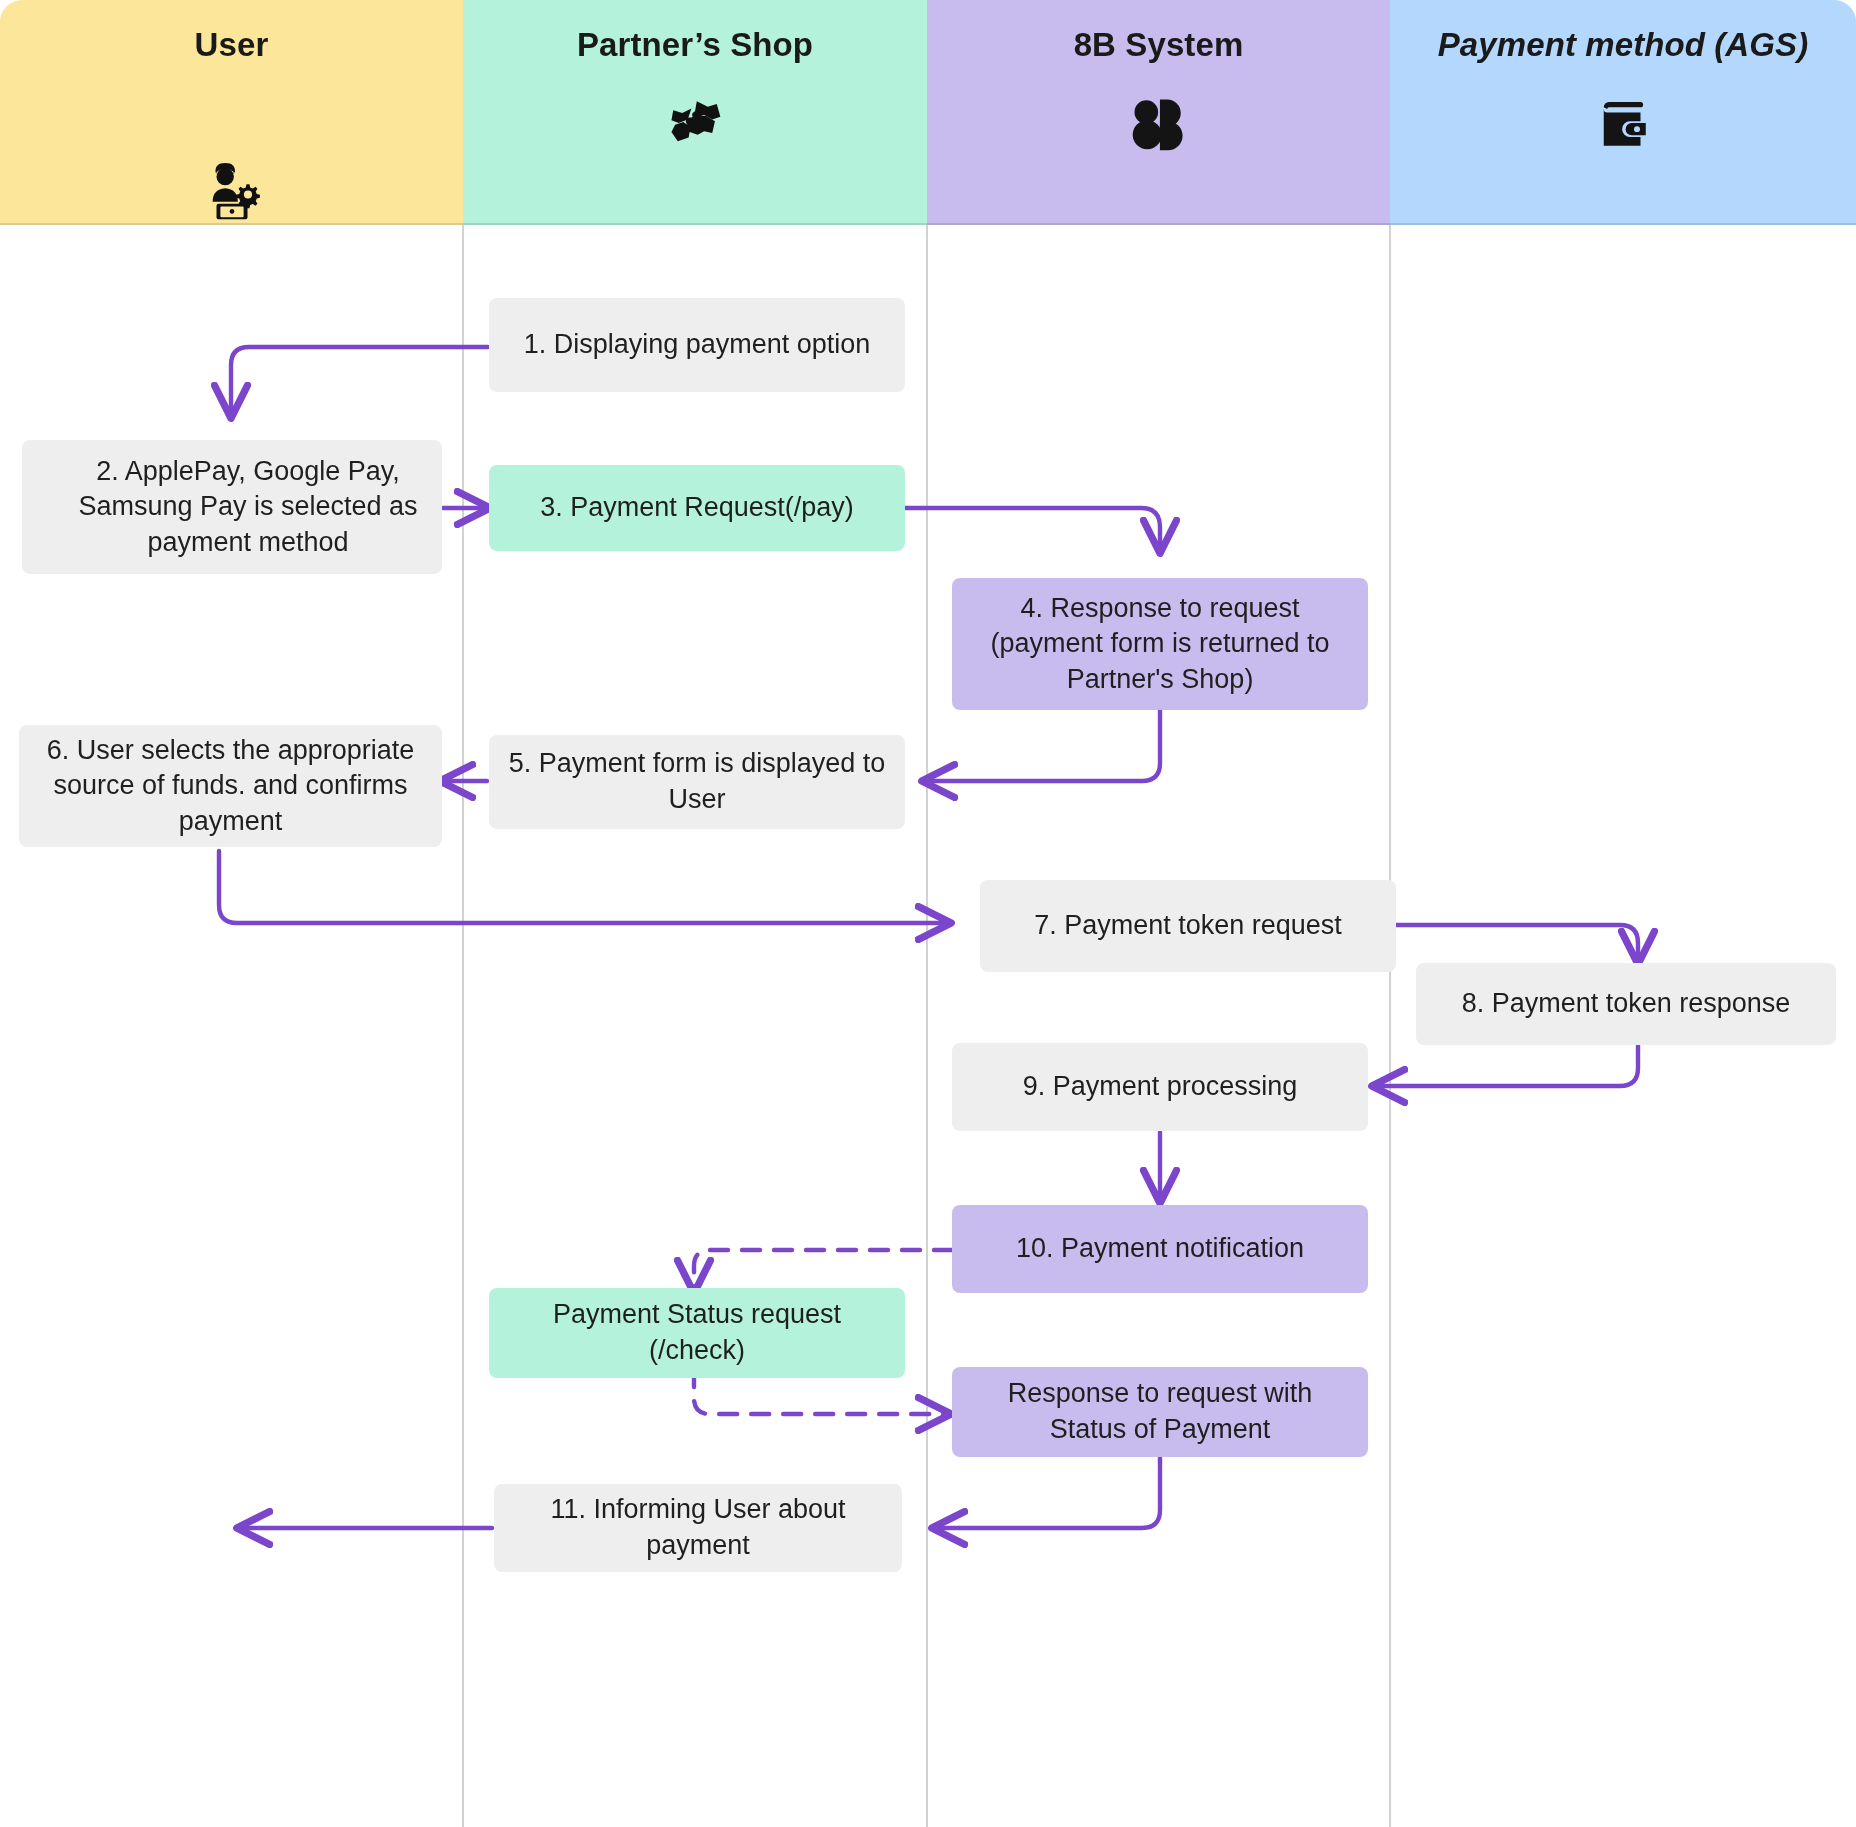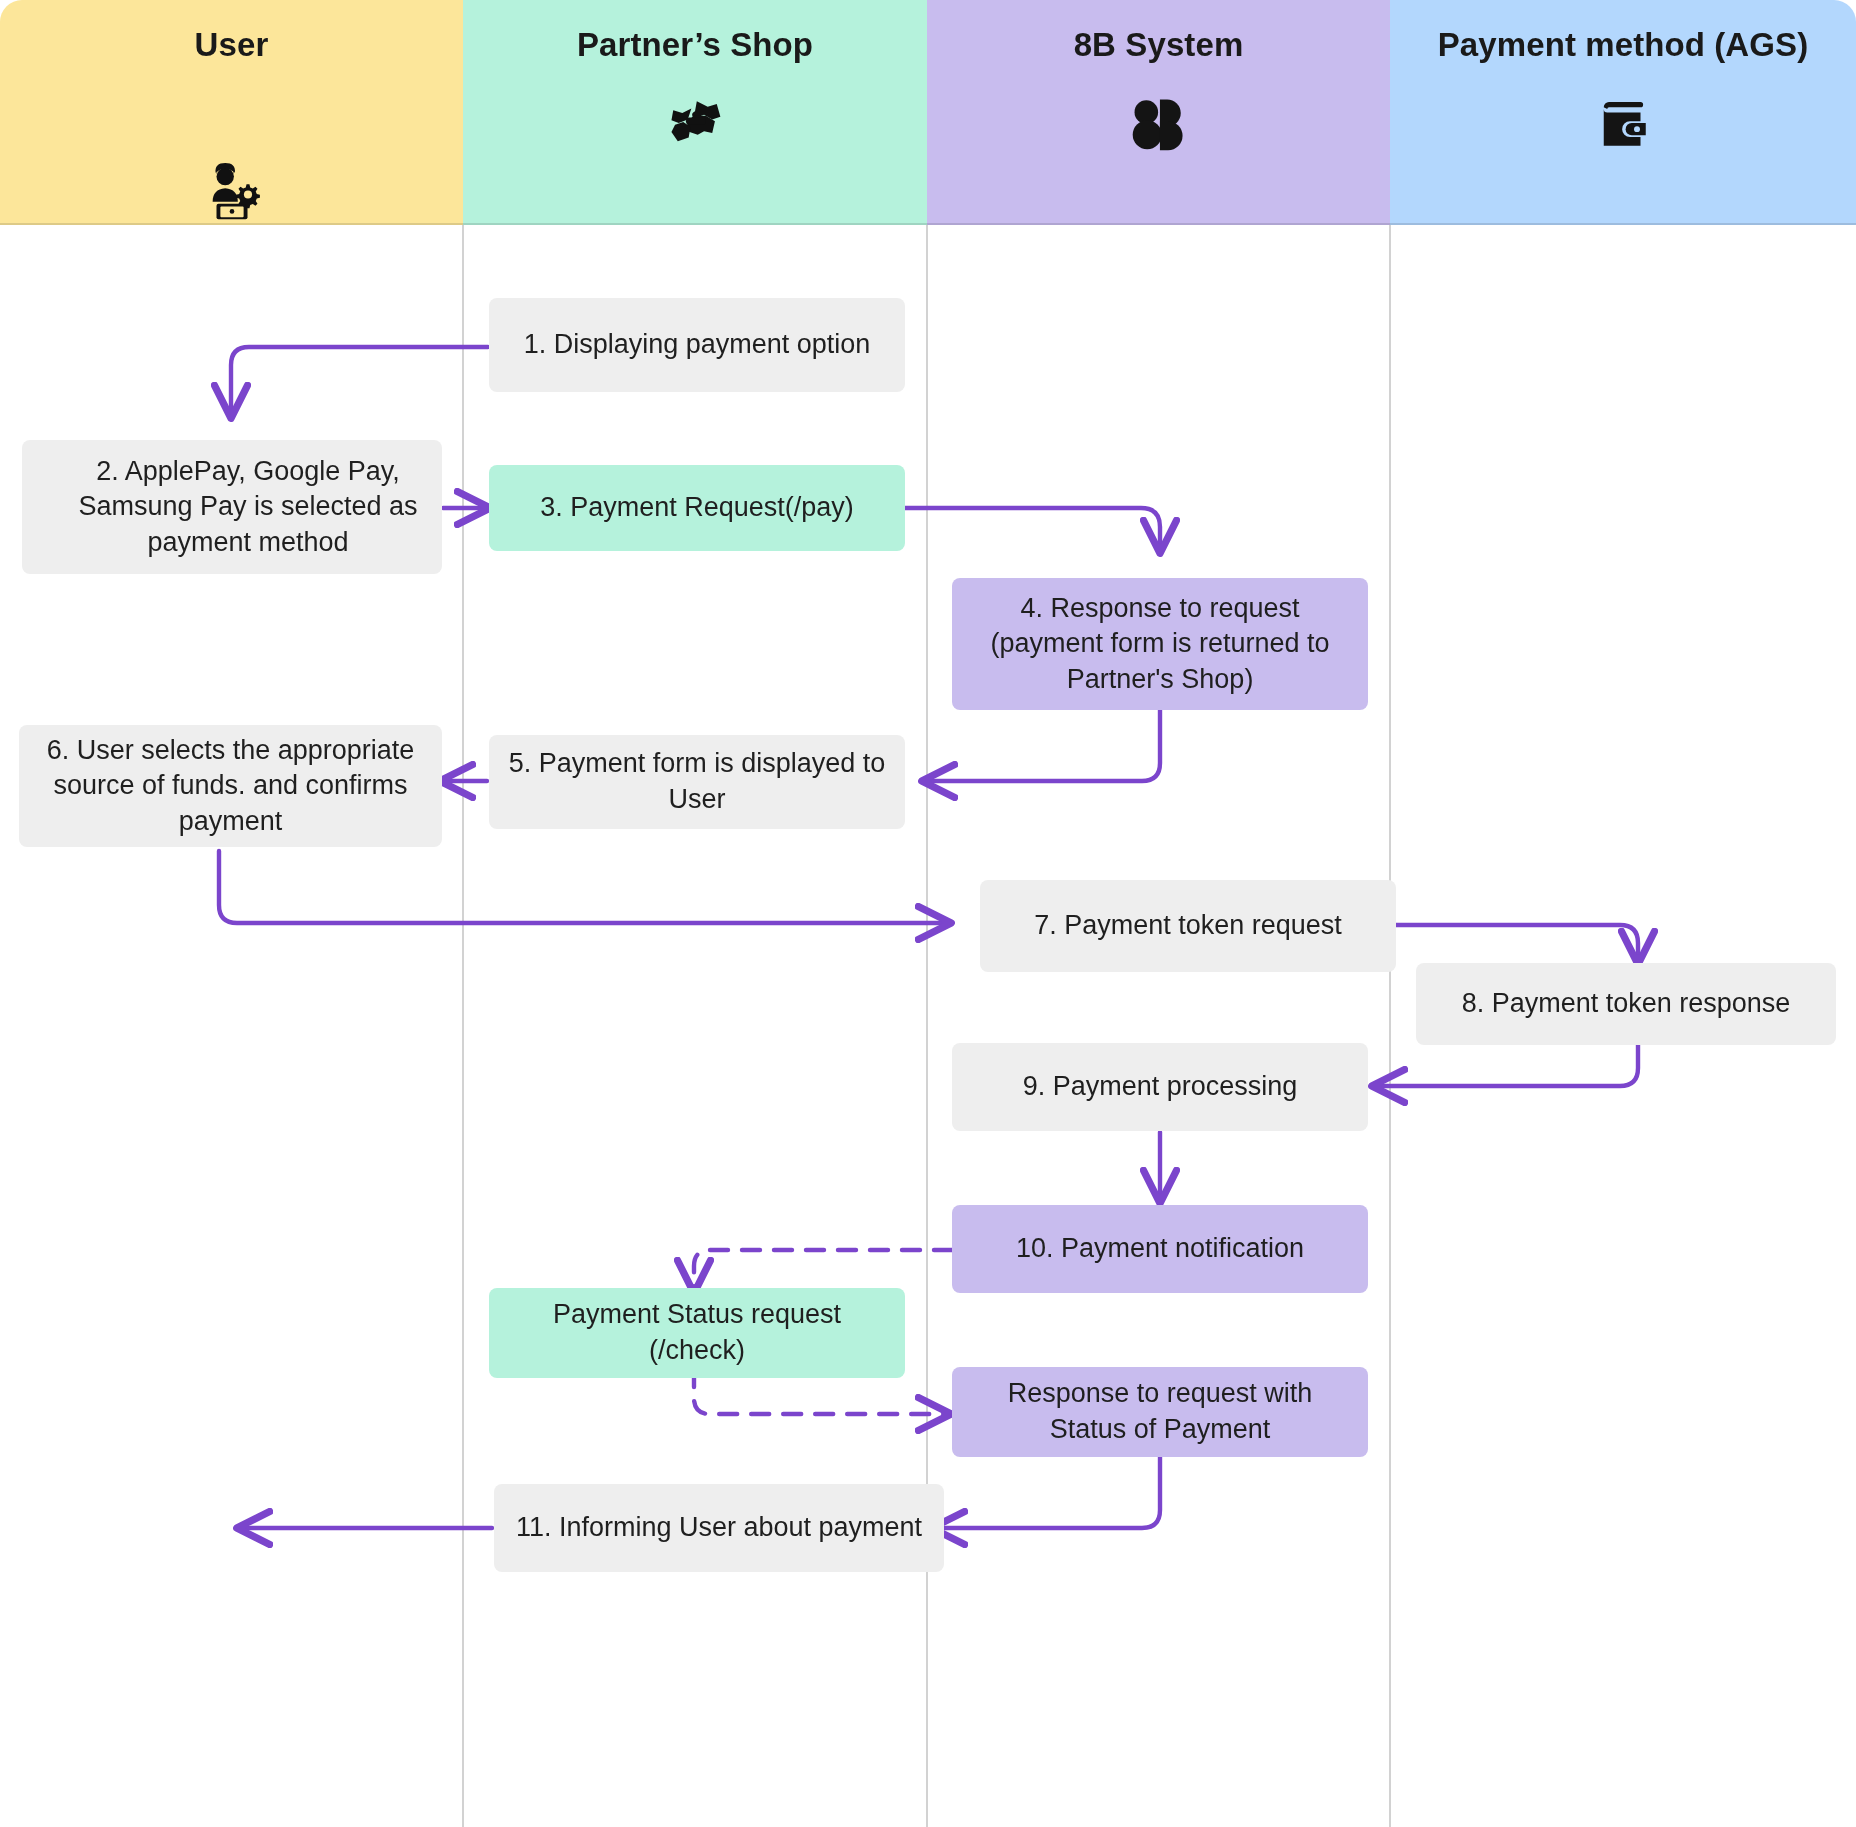--- a/index.html
+++ b/index.html
@@ -132,21 +132,21 @@
     <div class="lane-icon">
       <svg viewBox="0 0 64 64" width="58" height="58" fill="#141414">
         <circle cx="18" cy="20" r="13"></circle>
         <circle cx="19" cy="45" r="16"></circle>
         <path d="M33 6 h8 a15 15 0 0 1 0 30 h-8 z"></path>
         <path d="M33 30 h9 a16 16 0 0 1 0 32 h-9 z"></path>
       </svg>
     </div>
   </div>
 
-  <div class="lane-header" style="left:1390px; width:466px; background:#b3d7fd;">
+  <div class="lane-header" style="left:1390px; width:466px; background:#b3d7fd;font-style:italic;">
     <div class="lane-title">Payment method (AGS)</div>
     <div class="lane-icon">
       <svg viewBox="0 0 64 64" width="56" height="56" fill="#141414">
         <path d="M10 14 a6 6 0 0 1 6 -6 h36 a3 3 0 0 1 0 6 h-36 a2 2 0 0 0 -2 2 z"></path>
         <path d="M10 16 a4 4 0 0 0 4 4 h38 v10 h-12 a9 9 0 0 0 0 18 h12 v10 h-42 z"></path>
         <path d="M42 32 h16 v14 h-16 a7 7 0 0 1 0 -14 z"></path>
         <circle cx="48" cy="39" r="3.4" fill="#b3d7fd"></circle>
       </svg>
     </div>
   </div>
@@ -234,17 +234,17 @@
   </div>
 
   <div class="step mint" style="left:489px; top:1288px; width:416px; height:90px;">
     <span>Payment Status request (/check)</span>
   </div>
 
   <div class="step purple" style="left:952px; top:1367px; width:416px; height:90px;">
     <span>Response to request with Status of Payment</span>
   </div>
 
-  <div class="step grey" style="left:494px; top:1484px; width:450px; height:88px;">
+  <div class="step grey" style="left:494px; top:1484px; width:408px; height:88px;">
     <span>11. Informing User about payment</span>
   </div>
 
 </div>
 
 </body></html>

